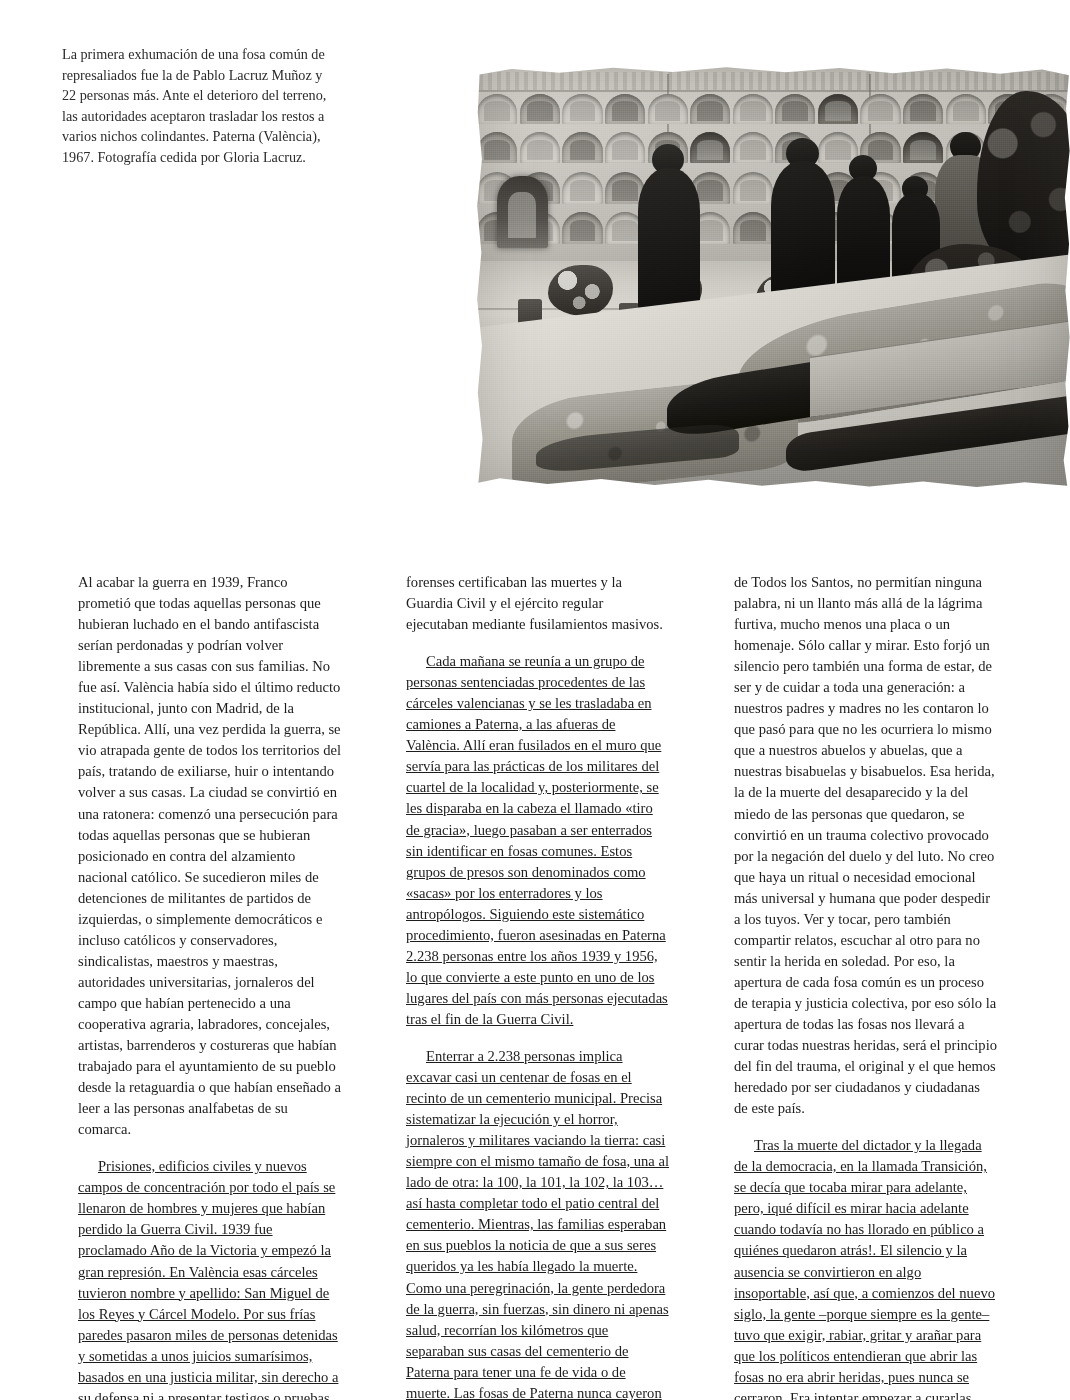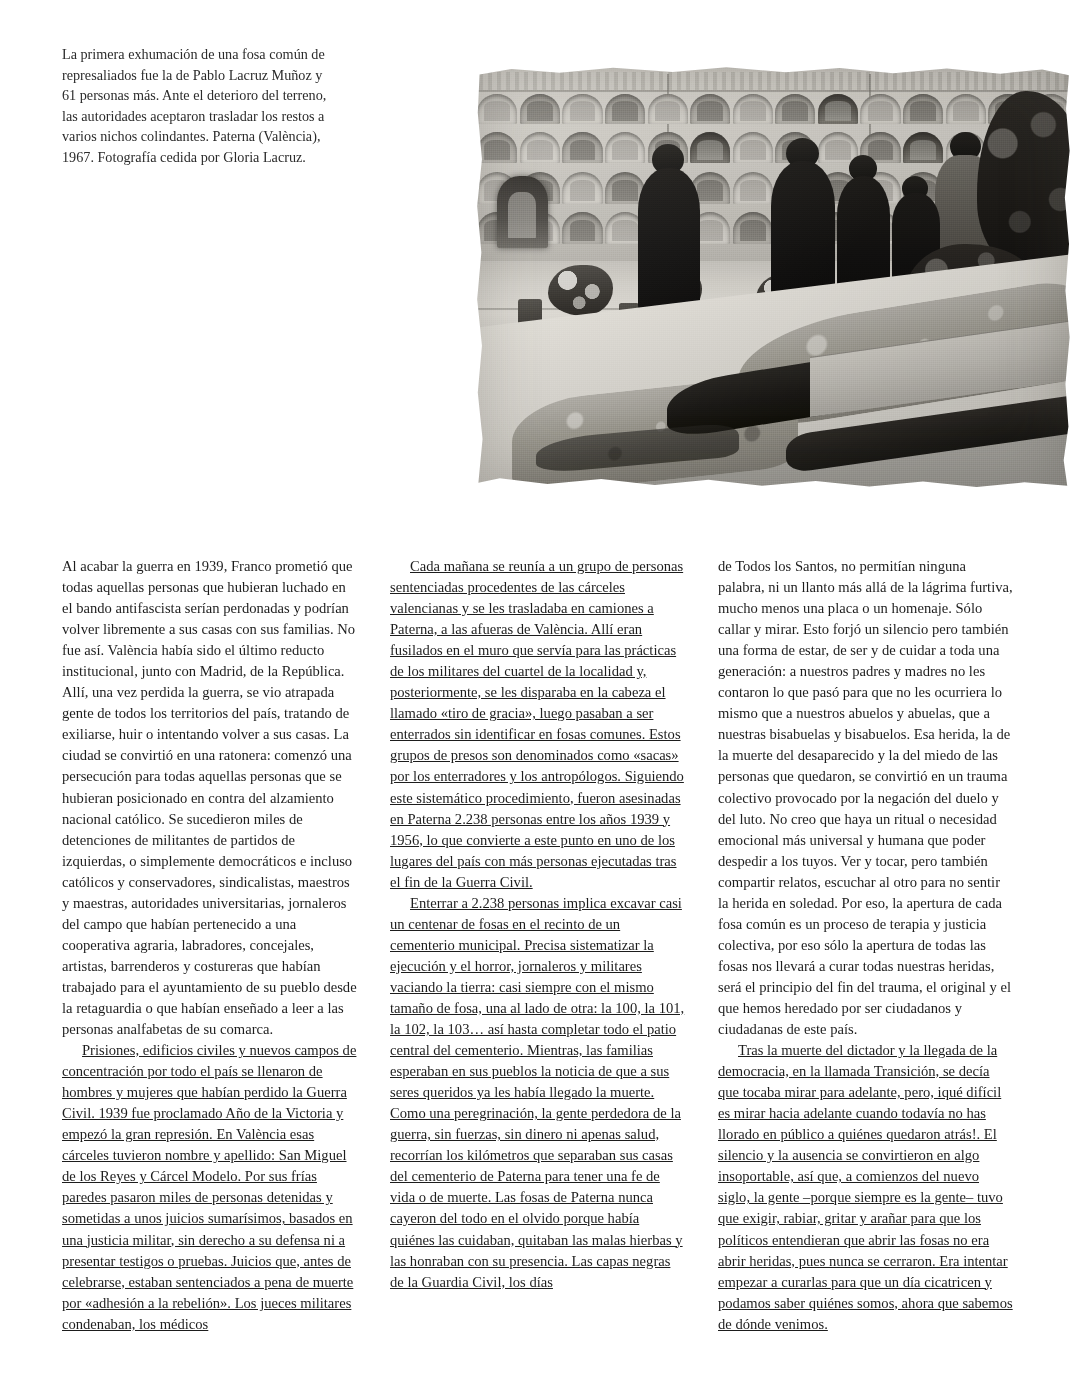--- a/index.html
+++ b/index.html
@@ -251,37 +251,37 @@
     left: 62px;
     top: 556px;
     width: 952px;
     display: flex;
     gap: 33px;
   }
   .col {
     width: 295px;
   }
   .col p {
-    margin: 0;
+    margin: 16px;
     font-size: 14.6px;
     line-height: 21.05px;
     color: #1d1d1d;
     text-align: left;
     hyphens: none;
   }
   .col p.indent {
     text-indent: 20px;
     text-decoration: underline;
   }
 </style>
 </head>
 <body>
 
 <div id="caption">
-  <p>La primera exhumación de una fosa común de represaliados fue la de Pablo Lacruz Muñoz y 61 personas más. Ante el deterioro del terreno, las autoridades aceptaron trasladar los restos a varios nichos colindantes. Paterna (València), 1967. Fotografía cedida por Gloria Lacruz.</p>
+  <p>La primera exhumación de una fosa común de represaliados fue la de Pablo Lacruz Muñoz y 22 personas más. Ante el deterioro del terreno, las autoridades aceptaron trasladar los restos a varios nichos colindantes. Paterna (València), 1967. Fotografía cedida por Gloria Lacruz.</p>
 </div>
 
 <figure id="photo-figure">
   <div id="photo-frame">
 
     <div class="ph-base"></div>
 
     <div class="wall"></div>
     <div class="wall-cornice"></div>
     <div class="wall-block-line" style="left:32%; top:2%; height:47%;"></div>
@@ -411,20 +411,21 @@
 </figure>
 
 <div id="body-text">
 
   <div class="col">
     <p>Al acabar la guerra en 1939, Franco prometió que todas aquellas personas que hubieran luchado en el bando antifascista serían perdonadas y podrían volver libremente a sus casas con sus familias. No fue así. València había sido el último reducto institucional, junto con Madrid, de la República. Allí, una vez perdida la guerra, se vio atrapada gente de todos los territorios del país, tratando de exiliarse, huir o intentando volver a sus casas. La ciudad se convirtió en una ratonera: comenzó una persecución para todas aquellas personas que se hubieran posicionado en contra del alzamiento nacional católico. Se sucedieron miles de detenciones de militantes de partidos de izquierdas, o simplemente democráticos e incluso católicos y conservadores, sindicalistas, maestros y maestras, autoridades universitarias, jornaleros del campo que habían pertenecido a una cooperativa agraria, labradores, concejales, artistas, barrenderos y costureras que habían trabajado para el ayuntamiento de su pueblo desde la retaguardia o que habían enseñado a leer a las personas analfabetas de su comarca.</p>
     <p class="indent">Prisiones, edificios civiles y nuevos campos de concentración por todo el país se llenaron de hombres y mujeres que habían perdido la Guerra Civil. 1939 fue proclamado Año de la Victoria y empezó la gran represión. En València esas cárceles tuvieron nombre y apellido: San Miguel de los Reyes y Cárcel Modelo. Por sus frías paredes pasaron miles de personas detenidas y sometidas a unos juicios sumarísimos, basados en una justicia militar, sin derecho a su defensa ni a presentar testigos o pruebas. Juicios que, antes de celebrarse, estaban sentenciados a pena de muerte por «adhesión a la rebelión». Los jueces militares condenaban, los médicos</p>
   </div>
 
   <div class="col">
+    <p>forenses certificaban las muertes y la Guardia Civil y el ejército regular ejecutaban mediante fusilamientos masivos.</p>
     <p class="indent">Cada mañana se reunía a un grupo de personas sentenciadas procedentes de las cárceles valencianas y se les trasladaba en camiones a Paterna, a las afueras de València. Allí eran fusilados en el muro que servía para las prácticas de los militares del cuartel de la localidad y, posteriormente, se les disparaba en la cabeza el llamado «tiro de gracia», luego pasaban a ser enterrados sin identificar en fosas comunes. Estos grupos de presos son denominados como «sacas» por los enterradores y los antropólogos. Siguiendo este sistemático procedimiento, fueron asesinadas en Paterna 2.238 personas entre los años 1939 y 1956, lo que convierte a este punto en uno de los lugares del país con más personas ejecutadas tras el fin de la Guerra Civil.</p>
     <p class="indent">Enterrar a 2.238 personas implica excavar casi un centenar de fosas en el recinto de un cementerio municipal. Precisa sistematizar la ejecución y el horror, jornaleros y militares vaciando la tierra: casi siempre con el mismo tamaño de fosa, una al lado de otra: la 100, la 101, la 102, la 103… así hasta completar todo el patio central del cementerio. Mientras, las familias esperaban en sus pueblos la noticia de que a sus seres queridos ya les había llegado la muerte. Como una peregrinación, la gente perdedora de la guerra, sin fuerzas, sin dinero ni apenas salud, recorrían los kilómetros que separaban sus casas del cementerio de Paterna para tener una fe de vida o de muerte. Las fosas de Paterna nunca cayeron del todo en el olvido porque había quiénes las cuidaban, quitaban las malas hierbas y las honraban con su presencia. Las capas negras de la Guardia Civil, los días</p>
   </div>
 
   <div class="col">
     <p>de Todos los Santos, no permitían ninguna palabra, ni un llanto más allá de la lágrima furtiva, mucho menos una placa o un homenaje. Sólo callar y mirar. Esto forjó un silencio pero también una forma de estar, de ser y de cuidar a toda una generación: a nuestros padres y madres no les contaron lo que pasó para que no les ocurriera lo mismo que a nuestros abuelos y abuelas, que a nuestras bisabuelas y bisabuelos. Esa herida, la de la muerte del desaparecido y la del miedo de las personas que quedaron, se convirtió en un trauma colectivo provocado por la negación del duelo y del luto. No creo que haya un ritual o necesidad emocional más universal y humana que poder despedir a los tuyos. Ver y tocar, pero también compartir relatos, escuchar al otro para no sentir la herida en soledad. Por eso, la apertura de cada fosa común es un proceso de terapia y justicia colectiva, por eso sólo la apertura de todas las fosas nos llevará a curar todas nuestras heridas, será el principio del fin del trauma, el original y el que hemos heredado por ser ciudadanos y ciudadanas de este país.</p>
     <p class="indent">Tras la muerte del dictador y la llegada de la democracia, en la llamada Transición, se decía que tocaba mirar para adelante, pero, iqué difícil es mirar hacia adelante cuando todavía no has llorado en público a quiénes quedaron atrás!. El silencio y la ausencia se convirtieron en algo insoportable, así que, a comienzos del nuevo siglo, la gente –porque siempre es la gente– tuvo que exigir, rabiar, gritar y arañar para que los políticos entendieran que abrir las fosas no era abrir heridas, pues nunca se cerraron. Era intentar empezar a curarlas para que un día cicatricen y podamos saber quiénes somos, ahora que sabemos de dónde venimos.</p>
   </div>
 
 </div>

